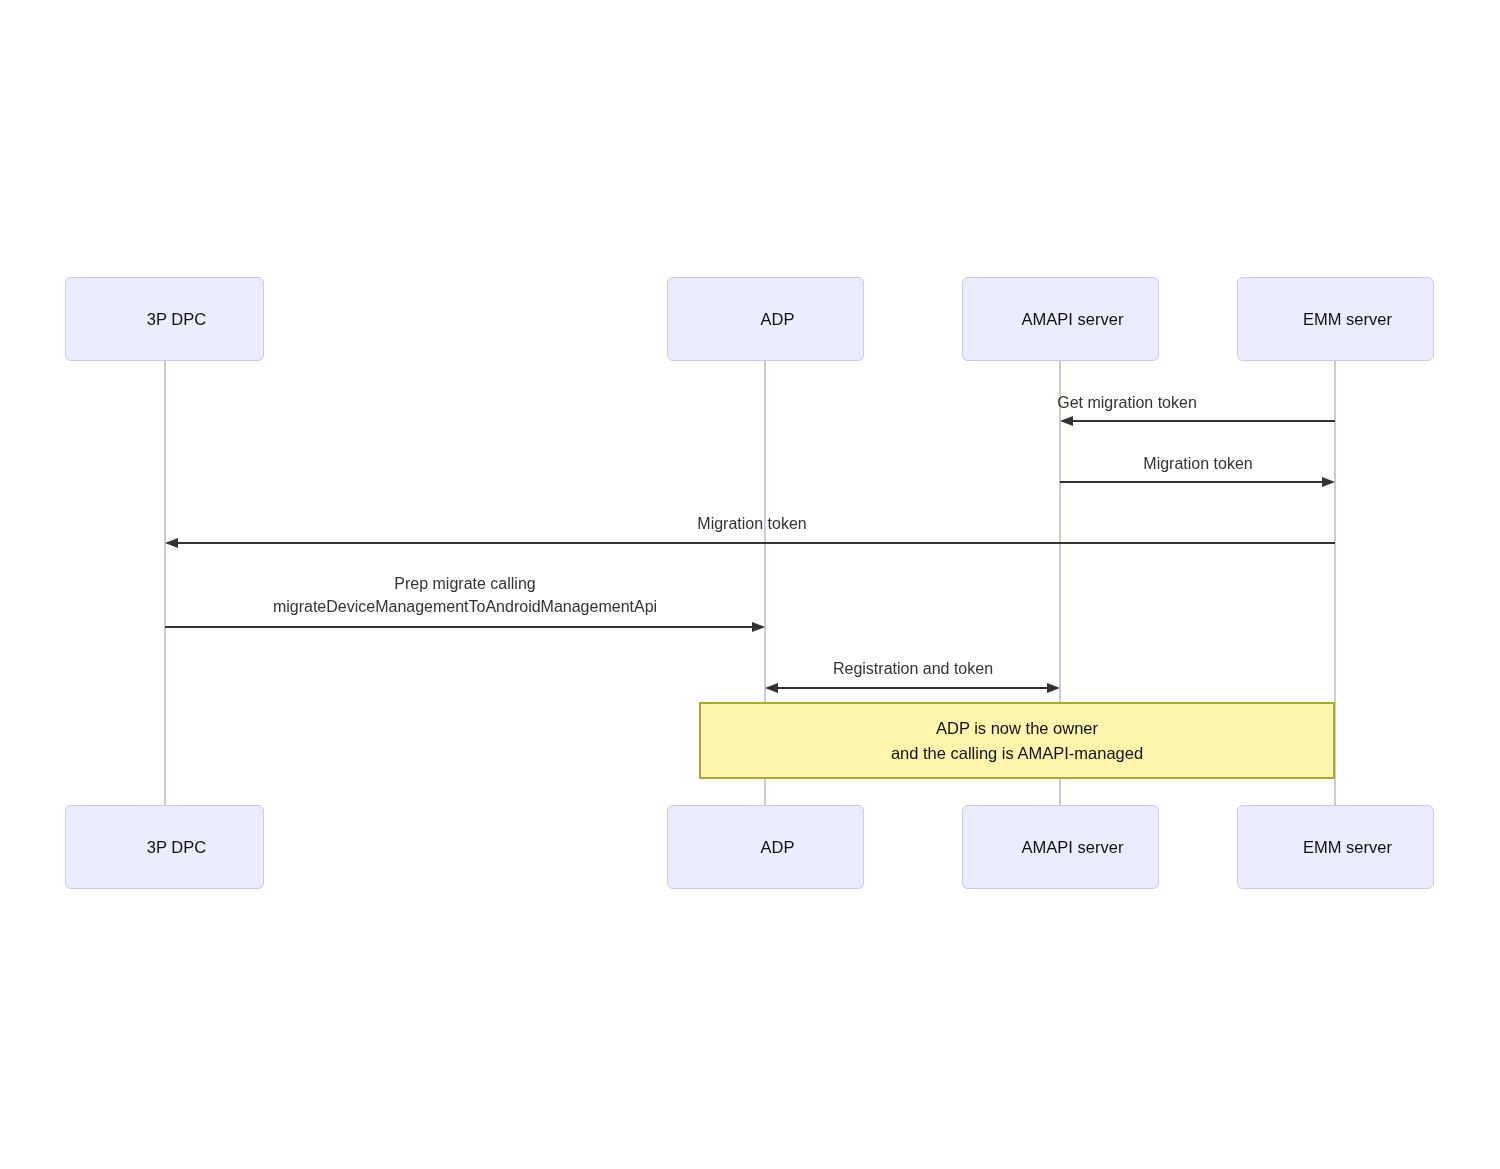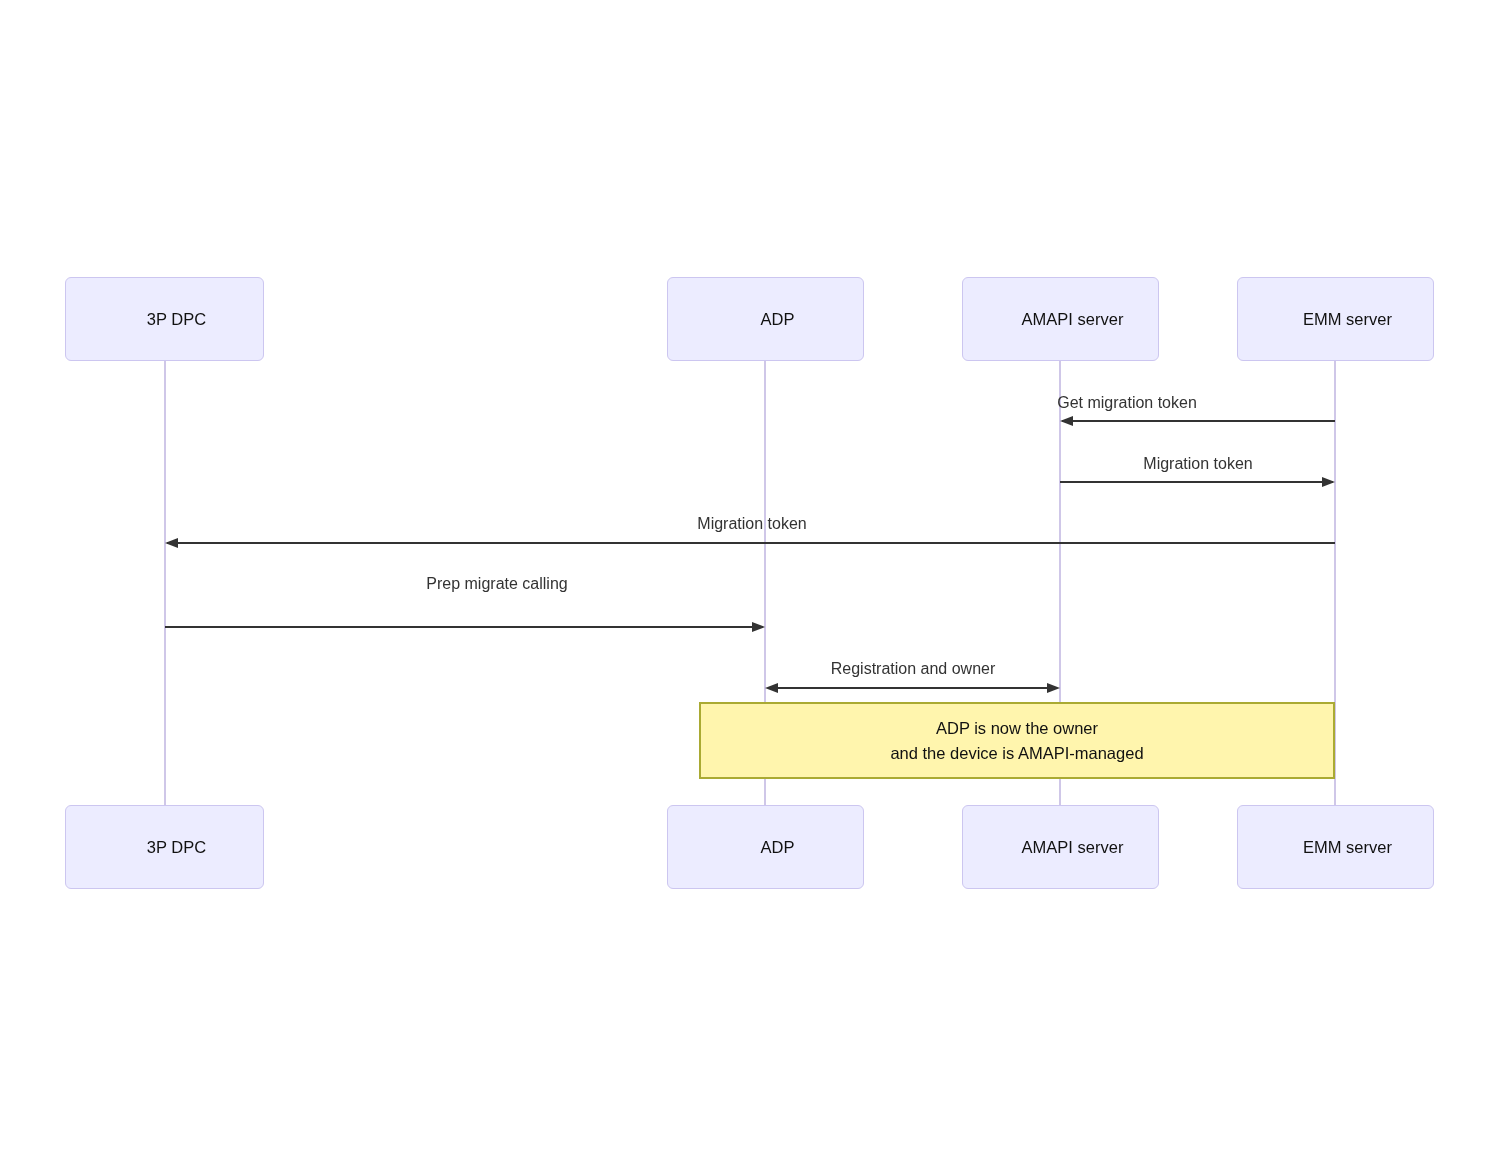--- a/index.html
+++ b/index.html
@@ -121,37 +121,38 @@
     <div class="arrow-right" style="left:1322px; top:477px;"></div>
   </div>
 
   <div>
     <div class="msg-label" style="left:752px; top:512px;">Migration token</div>
     <div class="msg-line" style="left:167px; top:542px; width:1168px;"></div>
     <div class="arrow-left" style="left:165px; top:538px;"></div>
   </div>
 
   <div>
-    <div class="msg-label" style="left:465px; top:572px;margin-left:32px;">
+    <div class="msg-label" style="left:465px; top:572px;">
       <div>Prep migrate calling</div>
+      <div>migrateDeviceManagementToAndroidManagementApi</div>
     </div>
     <div class="msg-line" style="left:165px; top:626px; width:598px;"></div>
     <div class="arrow-right" style="left:752px; top:622px;"></div>
   </div>
 
   <div>
-    <div class="msg-label" style="left:913px; top:657px;">Registration and owner</div>
+    <div class="msg-label" style="left:913px; top:657px;">Registration and token</div>
     <div class="msg-line" style="left:769px; top:687px; width:287px;"></div>
     <div class="arrow-left" style="left:765px; top:683px;"></div>
     <div class="arrow-right" style="left:1047px; top:683px;"></div>
   </div>
 
   <div class="note">
     <div>ADP is now the owner</div>
-    <div>and the device is AMAPI-managed</div>
+    <div>and the calling is AMAPI-managed</div>
   </div>
 
   <div class="actor row-bot" style="left:65px;width:199px;">
       <span>3P DPC</span>
     </div>
   <div class="actor row-bot" style="left:667px;">
       <span>ADP</span>
     </div>
   <div class="actor row-bot" style="left:962px;">
       <span>AMAPI server</span>

